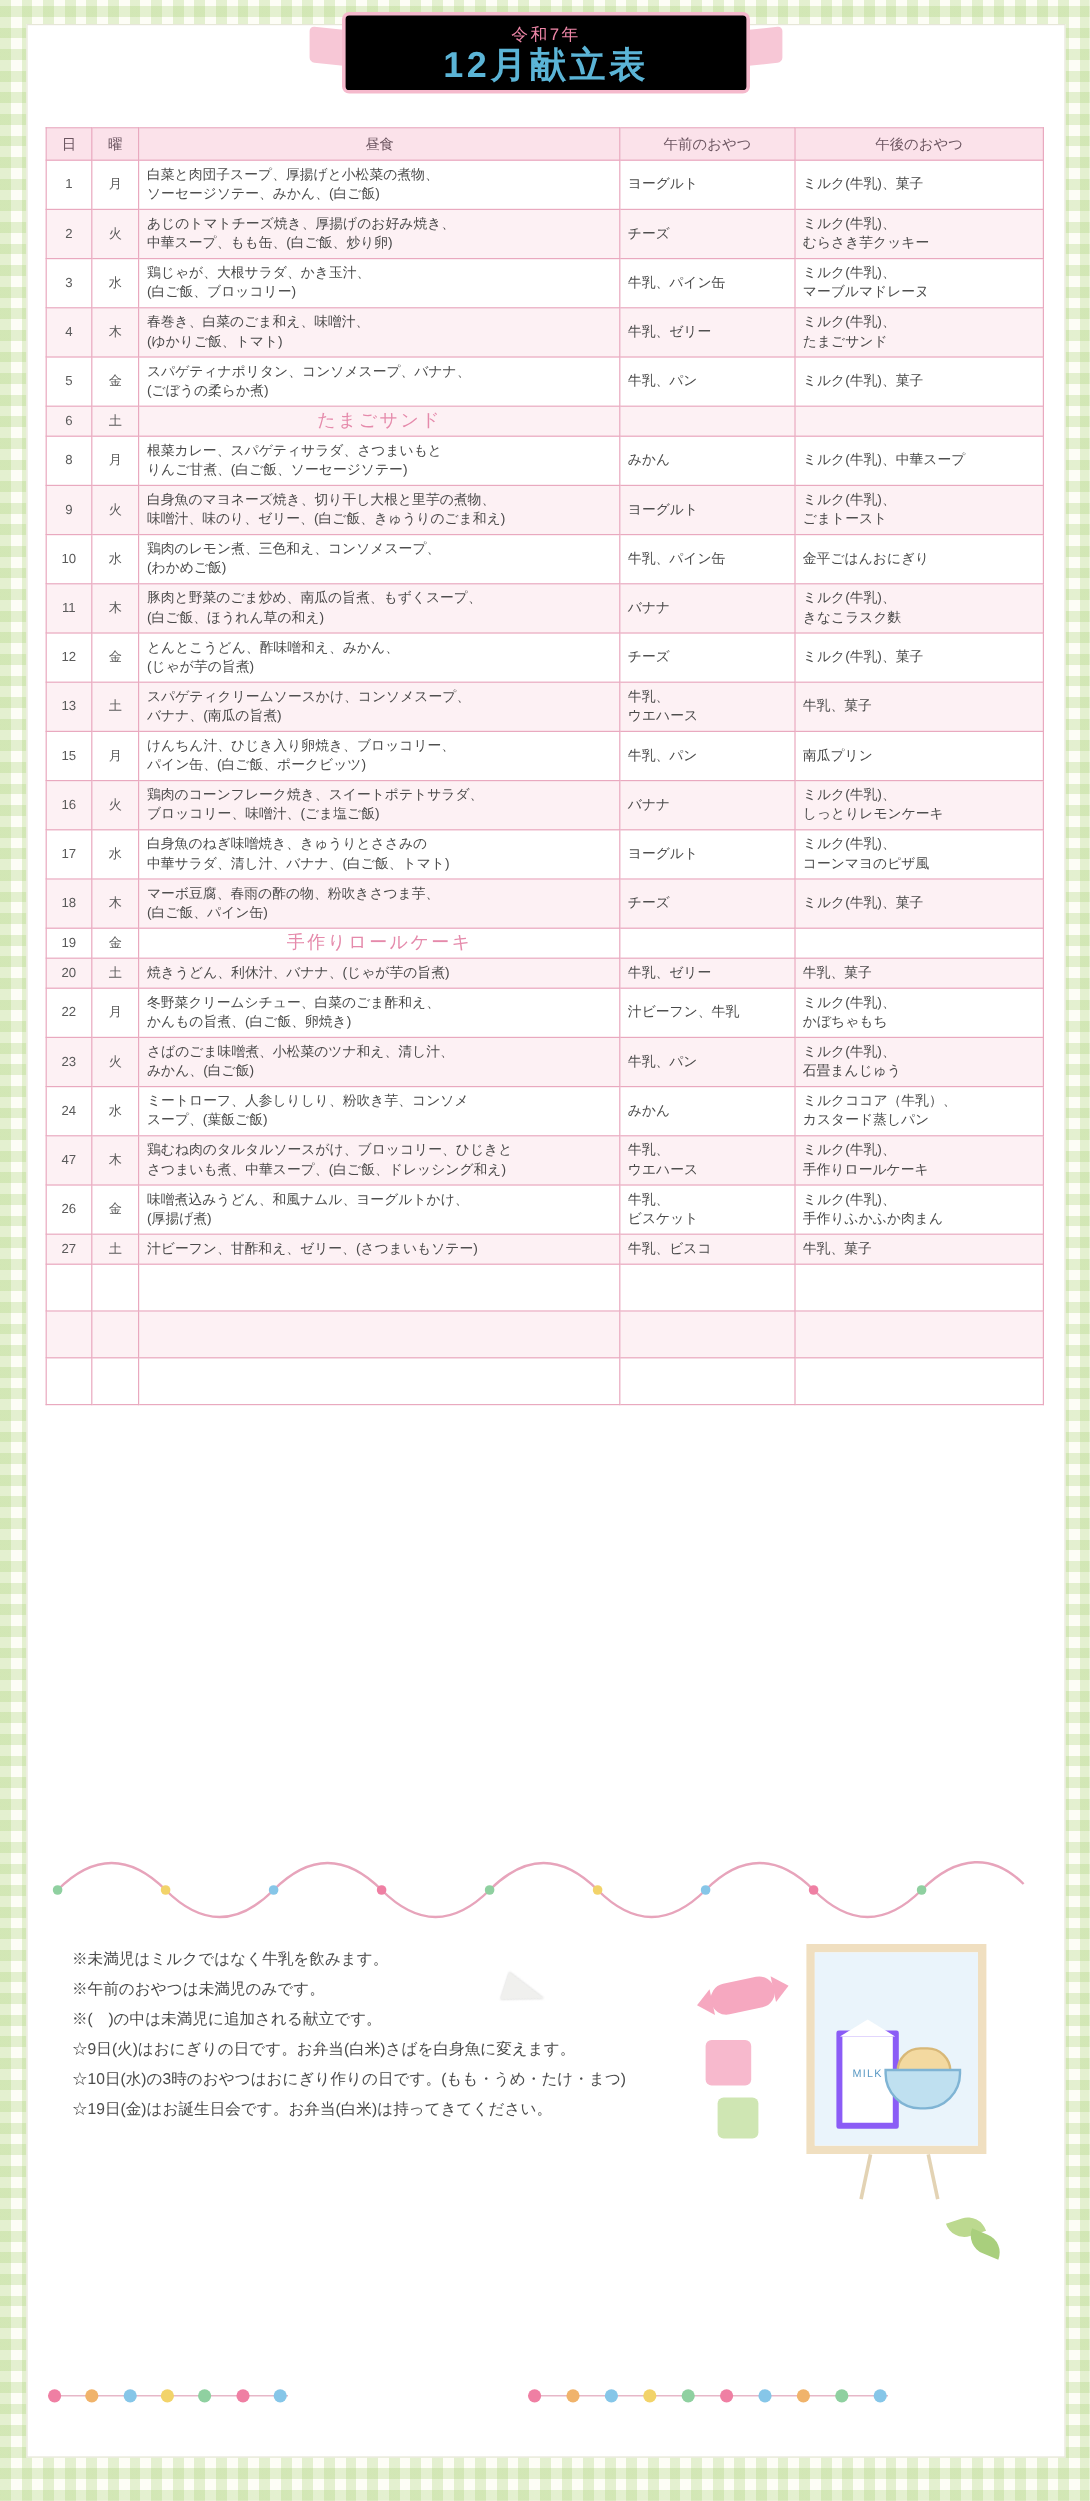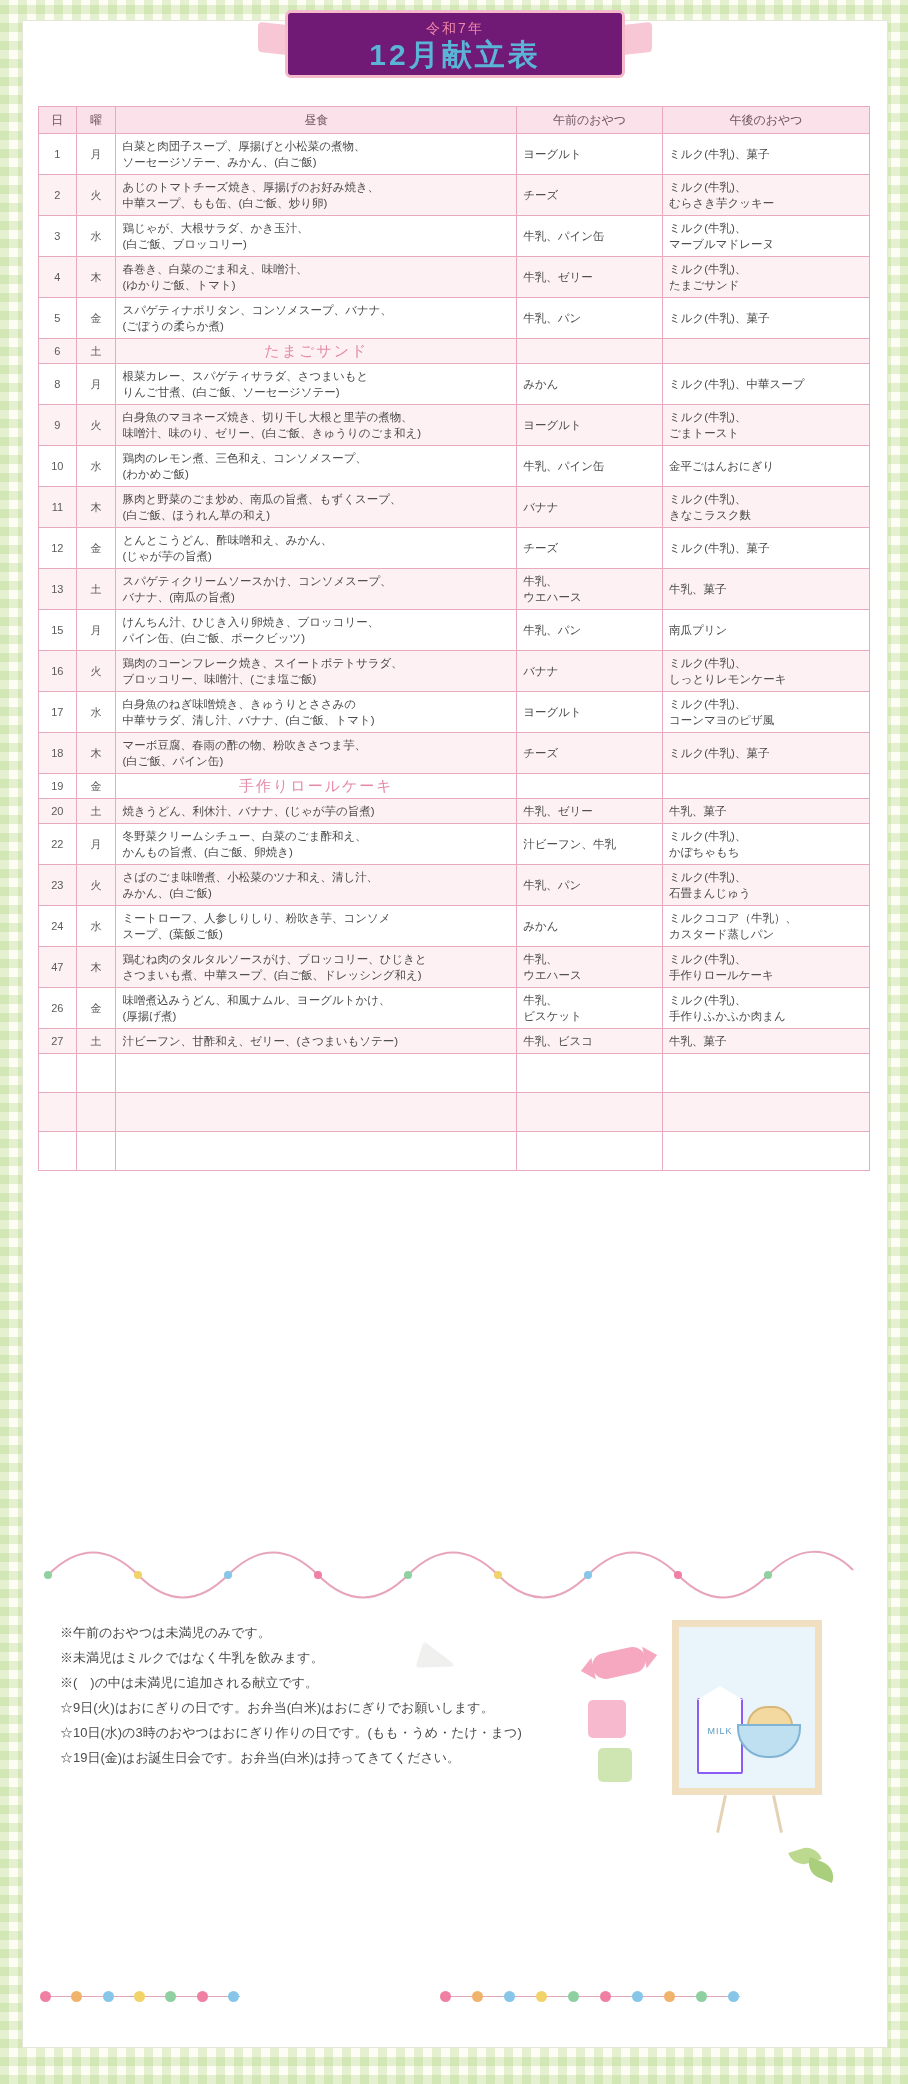--- a/index.html
+++ b/index.html
@@ -40,21 +40,21 @@
     top: 0px;
     width: 908px;
     height: 92px;
   }
   .ribbon {
     position: absolute;
     left: 285px;
     top: 10px;
     width: 340px;
     height: 68px;
-    background: #701a75;
+    background: #000000;
     border: 3px solid #f5b9cc;
     border-radius: 6px;
     box-sizing: border-box;
     text-align: center;
   }
   .ribbon-tail-l, .ribbon-tail-r {
     position: absolute;
     top: 24px;
     width: 40px;
     height: 30px;
@@ -162,21 +162,21 @@
     left: 0; top: 0; right: 0; bottom: 0;
     background: #eaf4fb;
   }
   .milk {
     position: absolute;
     left: 18px;
     bottom: 14px;
     width: 42px;
     height: 72px;
     background: #ffffff;
-    border: 2px solid #8b5cf6;
+    border: 5px solid #8b5cf6;
     border-radius: 2px;
   }
   .milk:before {
     content: "";
     position: absolute;
     left: -2px; top: -14px;
     width: 0; height: 0;
     border-left: 23px solid transparent;
     border-right: 23px solid transparent;
     border-bottom: 14px solid #ffffff;
@@ -548,24 +548,24 @@
     <circle cx="190" cy="35" r="4" fill="#86c6e8"></circle>
     <circle cx="280" cy="35" r="4" fill="#ef7fa3"></circle>
     <circle cx="370" cy="35" r="4" fill="#8fd0a0"></circle>
     <circle cx="460" cy="35" r="4" fill="#f2d36a"></circle>
     <circle cx="550" cy="35" r="4" fill="#86c6e8"></circle>
     <circle cx="640" cy="35" r="4" fill="#ef7fa3"></circle>
     <circle cx="730" cy="35" r="4" fill="#8fd0a0"></circle>
   </svg>
 
   <div class="notes" id="notes-list">
+      <div>※未満児はミルクではなく牛乳を飲みます。</div>
       <div>※午前のおやつは未満児のみです。</div>
-      <div>※未満児はミルクではなく牛乳を飲みます。</div>
       <div>※(　)の中は未満児に追加される献立です。</div>
-      <div>☆9日(火)はおにぎりの日です。お弁当(白米)はおにぎりでお願いします。</div>
+      <div>☆9日(火)はおにぎりの日です。お弁当(白米)さばを白身魚に変えます。</div>
       <div>☆10日(水)の3時のおやつはおにぎり作りの日です。(もも・うめ・たけ・まつ)</div>
       <div>☆19日(金)はお誕生日会です。お弁当(白米)は持ってきてください。</div>
     </div>
 
   <div class="plane"></div>
   <div class="candy"></div>
   <div class="puzzle"></div>
   <div class="puzzle2"></div>
 
   <div class="pic-frame">

